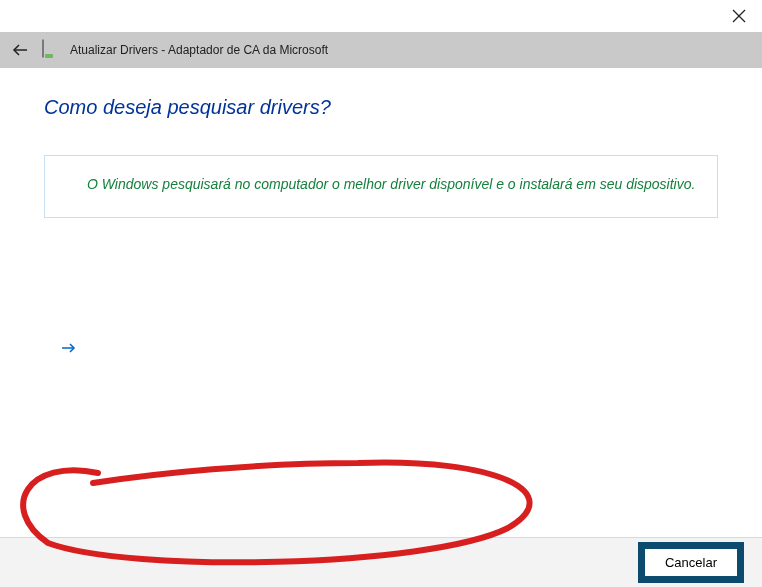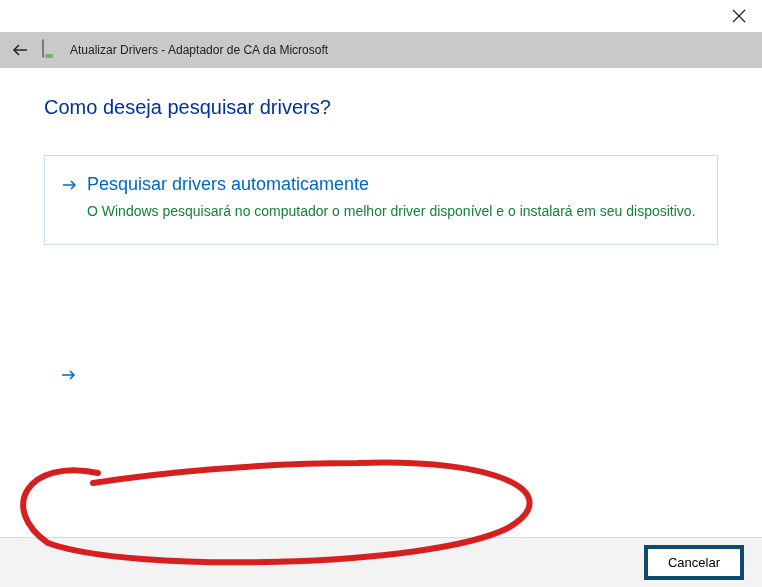--- a/index.html
+++ b/index.html
@@ -65,20 +65,21 @@
       border-radius: 1px;
     }
     .header-title {
       font-size: 12px;
       color: #222;
     }
     .content {
       flex: 1;
       padding: 28px 44px 0 44px;
       position: relative;
+      font-style: italic;
     }
     .question {
       color: #003399;
       font-size: 20px;
       font-weight: 400;
       margin-bottom: 36px;
     }
     .option-box {
       border: 1px solid #c7dff0;
       padding: 18px 18px 22px 18px;
@@ -124,21 +125,21 @@
       height: 50px;
       border-top: 1px solid #d9d9d9;
       background: #f3f3f3;
       display: flex;
       justify-content: flex-end;
       align-items: center;
       padding-right: 18px;
     }
     .cancel-btn {
       background: #ffffff;
-      border: 4px solid #0c4a6e;
+      border: 7px solid #0c4a6e;
       padding: 6px 20px;
       font-size: 13px;
       cursor: pointer;
     }
   </style>
 </head>
 <body>
 
 <div class="titlebar">
   <span class="close-icon">
@@ -159,29 +160,20 @@
   <span class="device-icon">
     <span class="rect"></span><span class="bar"></span>
   </span>
   <span class="header-title">Atualizar Drivers - Adaptador de CA da Microsoft</span>
 </div>
 
 <div class="content">
   <h1 class="question">Como deseja pesquisar drivers?</h1>
 
   <div class="option-box">
-    <div class="opt-title-row">
-      <span class="right-arrow-icon">
-        <svg viewBox="0 0 14 14">
-            <line x1="0" y1="7" x2="12" y2="7" stroke="#0066cc" stroke-width="1.5"></line>
-            <polyline points="8,3 12,7 8,11" fill="none" stroke="#0066cc" stroke-width="1.5"></polyline>
-          </svg>
-      </span>
-      <span class="opt-title">Pesquisar drivers automaticamente</span>
-    </div>
     <div class="opt-desc">O Windows pesquisará no computador o melhor driver disponível e o instalará em seu dispositivo.</div>
   </div>
 
   <div class="option-box no-border option-second">
     <div class="opt-title-row">
       <span class="right-arrow-icon">
         <svg viewBox="0 0 14 14">
             <line x1="0" y1="7" x2="12" y2="7" stroke="#0066cc" stroke-width="1.5"></line>
             <polyline points="8,3 12,7 8,11" fill="none" stroke="#0066cc" stroke-width="1.5"></polyline>
           </svg>

